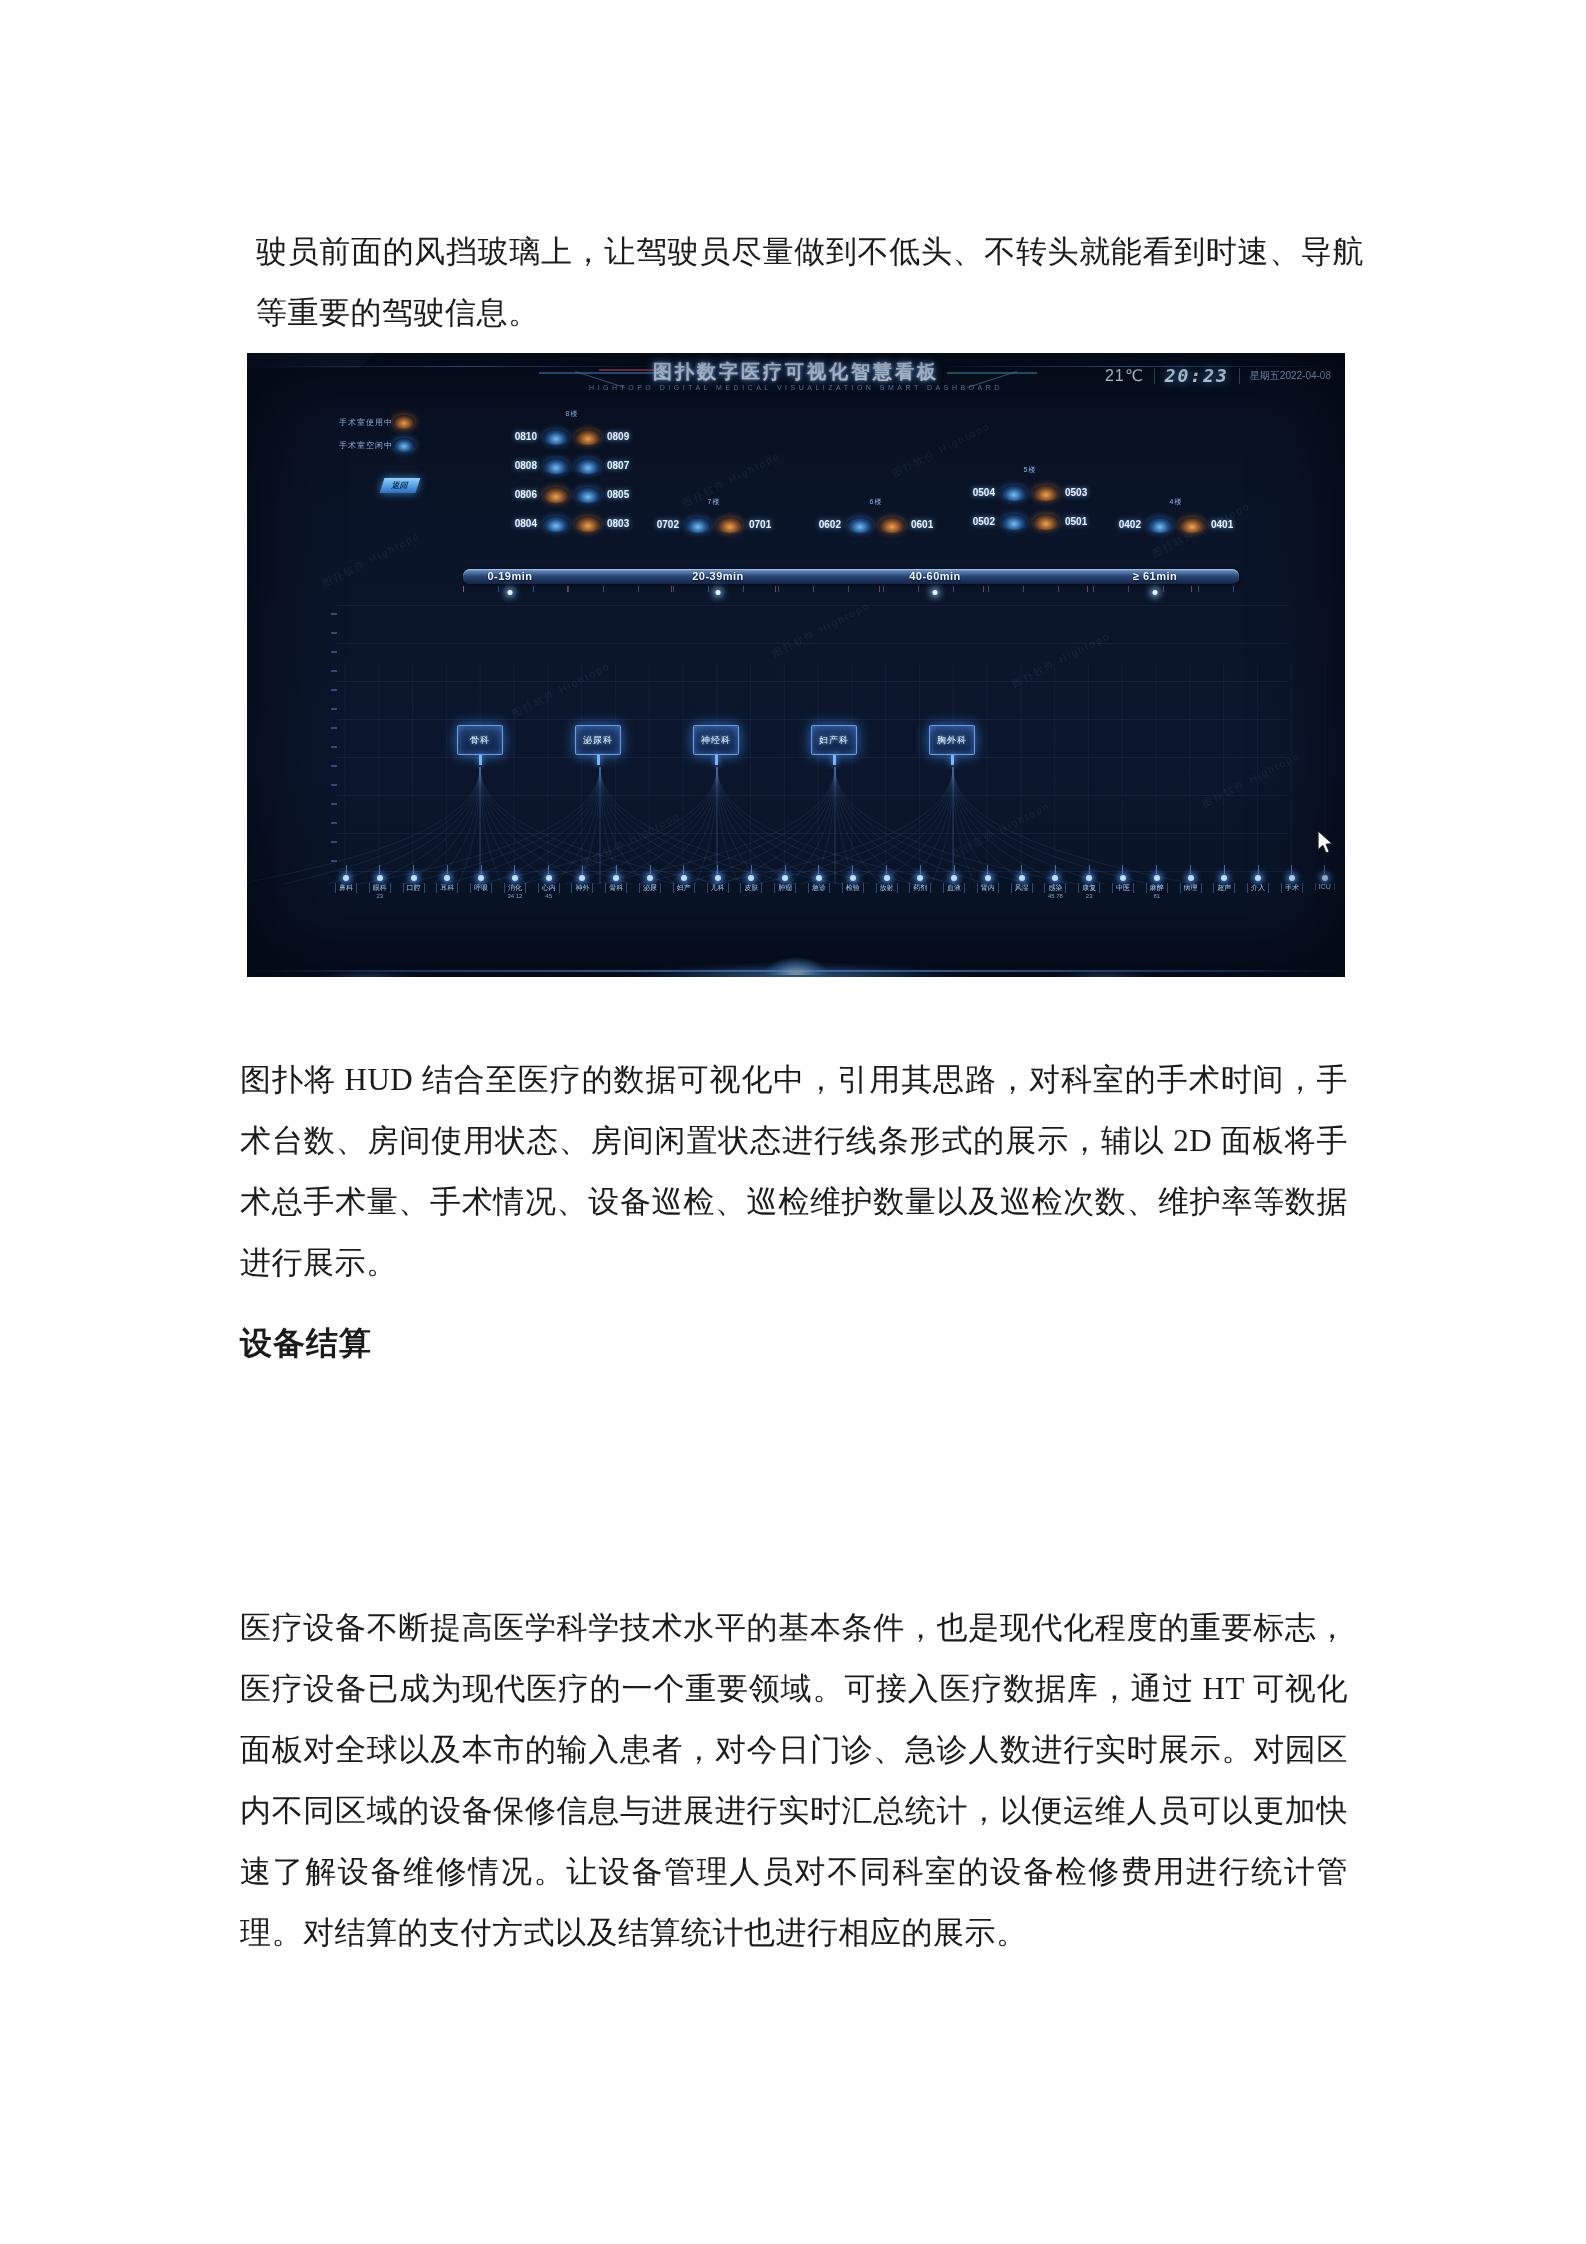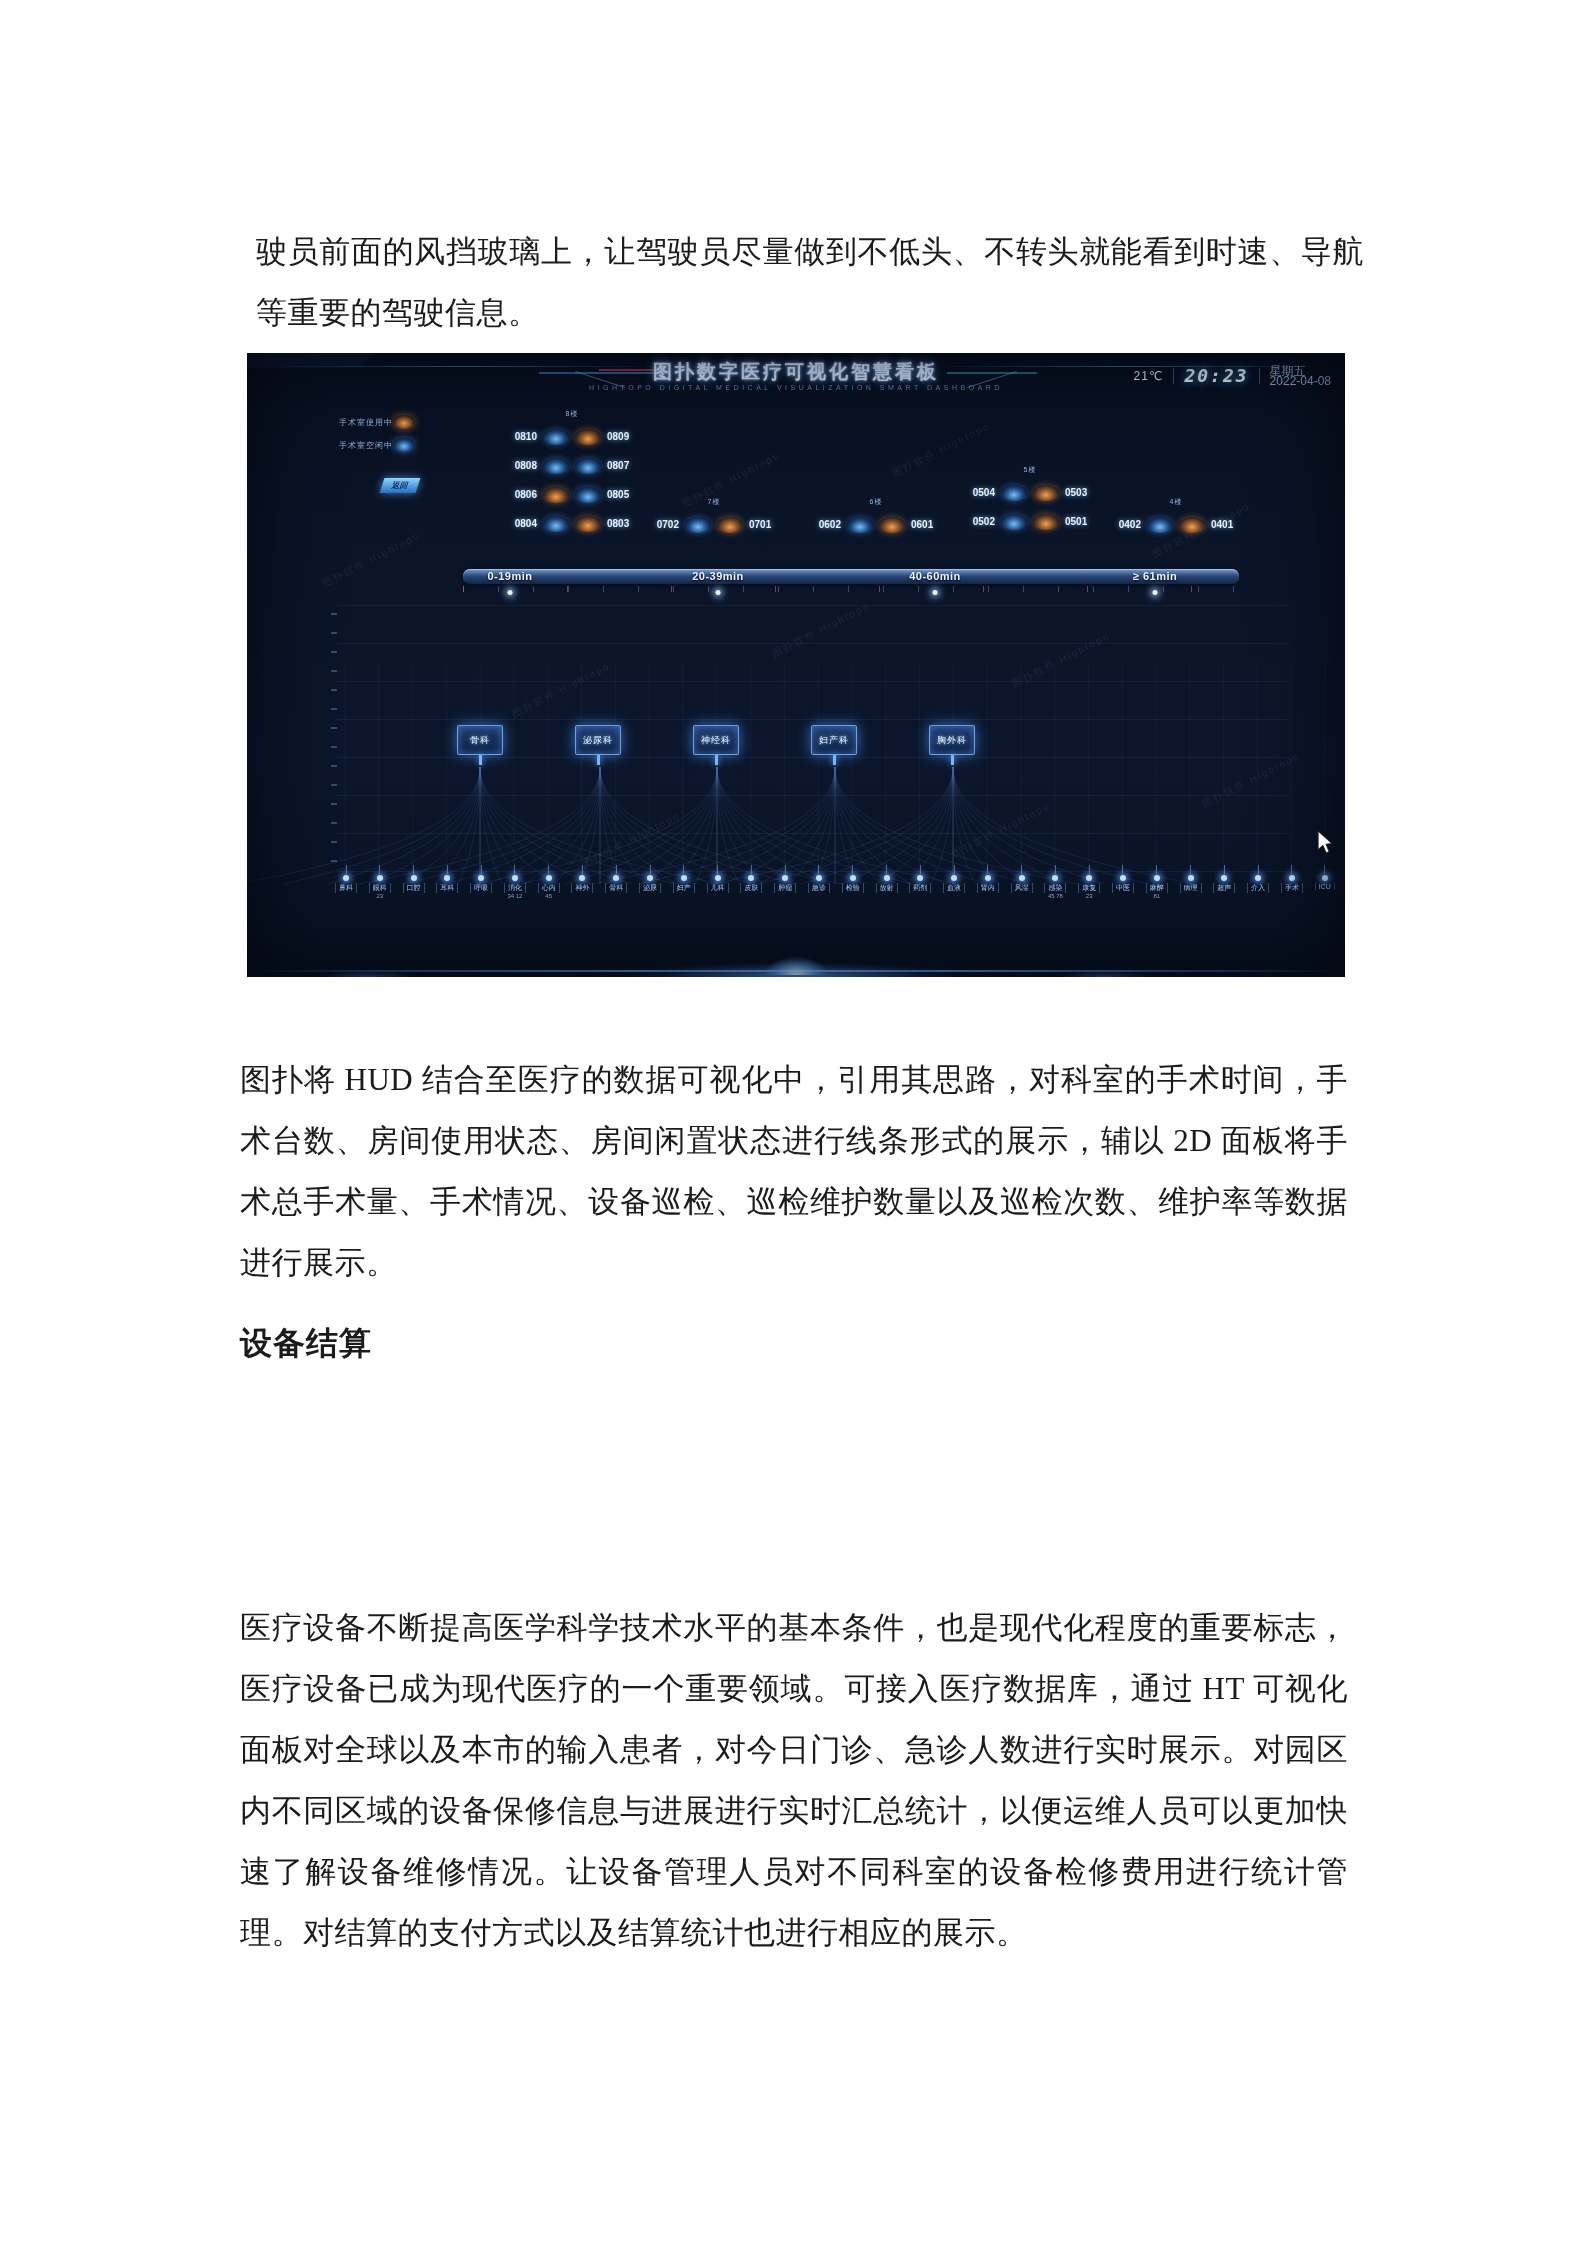--- a/index.html
+++ b/index.html
@@ -35,25 +35,25 @@
         text-shadow:0 0 10px rgba(90,160,255,.95),0 0 3px rgba(220,240,255,.9);}
   .dash-sub{left:0;right:0;top:31px;text-align:center;font-size:7px;letter-spacing:3.5px;
         color:#6f93c4;opacity:.9;}
   .flank{top:26px;width:52px;height:1px;background:rgba(120,170,230,.55);}
   .flank.l{left:calc(50% - 222px);transform:rotate(18deg);}
   .flank.r{left:calc(50% + 170px);transform:rotate(-18deg);}
 
   
   .status{right:14px;top:12px;display:flex;gap:10px;align-items:center;position:absolute;}
   .status *{position:static;}
-  .temp{font-size:12px;color:#d8eaff;letter-spacing:1px;}
+  .temp{font-size:16px;color:#d8eaff;letter-spacing:1px;}
   .sep{width:1px;height:16px;background:rgba(140,180,230,.4);}
   .clock{font-family:"DejaVu Sans Mono",monospace;font-style:italic;font-weight:bold;
         font-size:18px;color:#dff0ff;letter-spacing:2px;text-shadow:0 0 8px #4f9fe8;}
-  .datecol{display:flex;flex-direction:column;font-size:12px;line-height:10px;color:#8fb2dc;}
+  .datecol{display:flex;flex-direction:row;font-size:10px;line-height:10px;color:#8fb2dc;}
 
   
   .legend{left:92px;top:62px;display:flex;flex-direction:column;gap:9px;position:absolute;}
   .legend *{position:static;}
   .lrow{display:flex;align-items:center;justify-content:center;}
   .llabel{font-size:8px;color:#8cb4e4;letter-spacing:1px;}
   .holo{width:22px;height:14px;border-radius:50%;}
   .holo.orange{background:radial-gradient(ellipse at 50% 60%,rgba(255,170,80,.95) 0%,rgba(215,115,35,.6) 42%,rgba(120,60,10,0) 75%);box-shadow:0 0 7px rgba(255,150,60,.55);}
   .holo.blue{background:radial-gradient(ellipse at 50% 60%,rgba(120,200,255,.95) 0%,rgba(50,130,220,.6) 42%,rgba(20,60,120,0) 75%);box-shadow:0 0 7px rgba(80,160,255,.55);}
   .backbtn{left:135px;top:125px;width:36px;height:15px;transform:skewX(-18deg);

